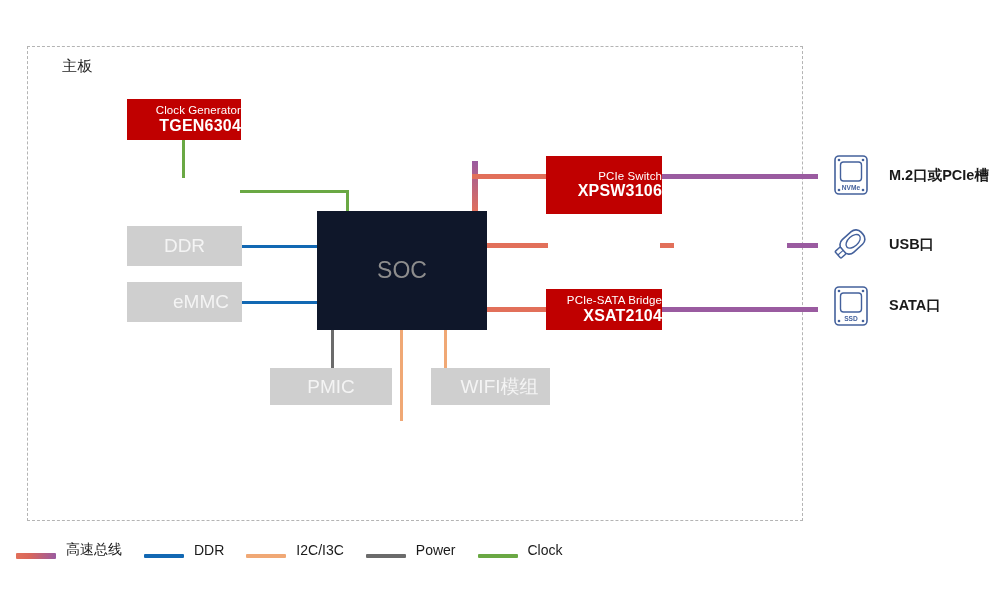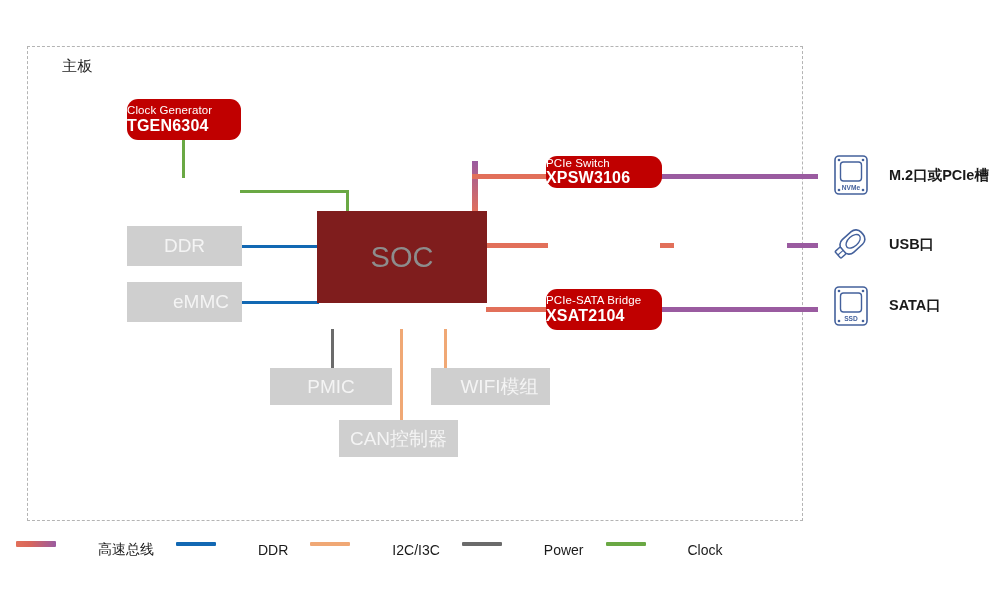--- a/index.html
+++ b/index.html
@@ -34,26 +34,25 @@
     color: #222222;
     letter-spacing: .5px;
   }
 
   
   .chip {
     background: #c00000;
     color: #ffffff;
     display: flex;
     flex-direction: column;
-    align-items: flex-start;
+    align-items: flex-end;
     justify-content: center;
     line-height: 1.12;
     box-sizing: border-box;
     text-align: center;
-    border-radius: 11px;
   }
   .chip .sub {
     font-size: 11.5px;
     font-weight: normal;
     letter-spacing: .1px;
   }
   .chip .pn {
     font-size: 16px;
     font-weight: bold;
     letter-spacing: .2px;
@@ -66,50 +65,49 @@
     display: flex;
     align-items: center;
     justify-content: center;
     font-size: 19px;
     box-sizing: border-box;
   }
 
   
   #soc {
     left: 317px; top: 211px;
-    width: 170px; height: 92px;
-    background: #7f1d1d;
+    width: 170px; height: 119px;
+    background: #0f172a;
     color: #8d8d8d;
     display: flex;
     align-items: center;
     justify-content: center;
-    font-size: 29px;
+    font-size: 23px;
     box-sizing: border-box;
   }
 
   
   .line { position: absolute; }
   .h3 { height: 3px; }
   .v3 { width: 3px; }
   .h4 { height: 5px; }
   .v4 { width: 5px; }
 
   
   #legend {
     left: 16px; top: 540px;
     height: 20px;
     display: flex;
     align-items: center;
     gap: 0px;
   }
   .leg-item {
     display: flex;
-    align-items: flex-start;
+    align-items: flex-end;
     margin-right: 22px;
-    gap: 32px;
   }
   .leg-swatch {
     width: 40px;
     height: 4px;
     margin-right: 10px;
     border-radius: 1px;
   }
   .leg-swatch.thick { height: 6px; }
   .leg-text {
     font-size: 14px;
@@ -164,21 +162,21 @@
   <div class="abs line h4" style="left:787px; top:243px; width:31px; background:#9a5ba0;"></div>
 
   <div class="abs line h4" style="left:660px; top:307px; width:158px; background:#9a5ba0;"></div>
 
   <div class="abs chip" style="left:127px; top:99px; width:114px; height:41px;">
     <span class="sub">Clock Generator</span>
     <span class="pn">TGEN6304</span>
   </div>
 
 
-  <div class="abs chip" style="left:546px; top:156px; width:116px; height:32px;">
+  <div class="abs chip" style="left:546px; top:156px; width:116px; height:58px;">
     <span class="sub">PCIe Switch</span>
     <span class="pn">XPSW3106</span>
   </div>
 
 
 
   <div class="abs chip" style="left:546px; top:289px; width:116px; height:41px;">
     <span class="sub">PCIe-SATA Bridge</span>
     <span class="pn">XSAT2104</span>
   </div>
@@ -192,23 +190,20 @@
   </div>
 
   <div class="abs gblock" style="left:127px; top:282px; width:115px; height:40px;padding-left:33px;">
     <span>eMMC</span>
   </div>
 
   <div class="abs gblock" style="left:270px; top:368px; width:122px; height:37px;">
     <span>PMIC</span>
   </div>
 
-  <div class="abs gblock" style="left:339px; top:420px; width:119px; height:37px;">
-    <span>CAN控制器</span>
-  </div>
 
   <div class="abs gblock" style="left:431px; top:368px; width:119px; height:37px;padding-left:18px;">
     <span>WIFI模组</span>
   </div>
 
   <div class="abs dev-icon" style="left:833px; top:154px; width:36px; height:42px;">
     <svg width="36" height="42" viewBox="0 0 36 42">
       <rect x="2" y="2" width="32" height="38" rx="4" ry="4" fill="#ffffff" stroke="#44619c" stroke-width="1.6"></rect>
       <rect x="7.5" y="8" width="21" height="19" rx="3" ry="3" fill="#ffffff" stroke="#44619c" stroke-width="1.4"></rect>
       <circle cx="6" cy="6" r="1.3" fill="#44619c"></circle>

